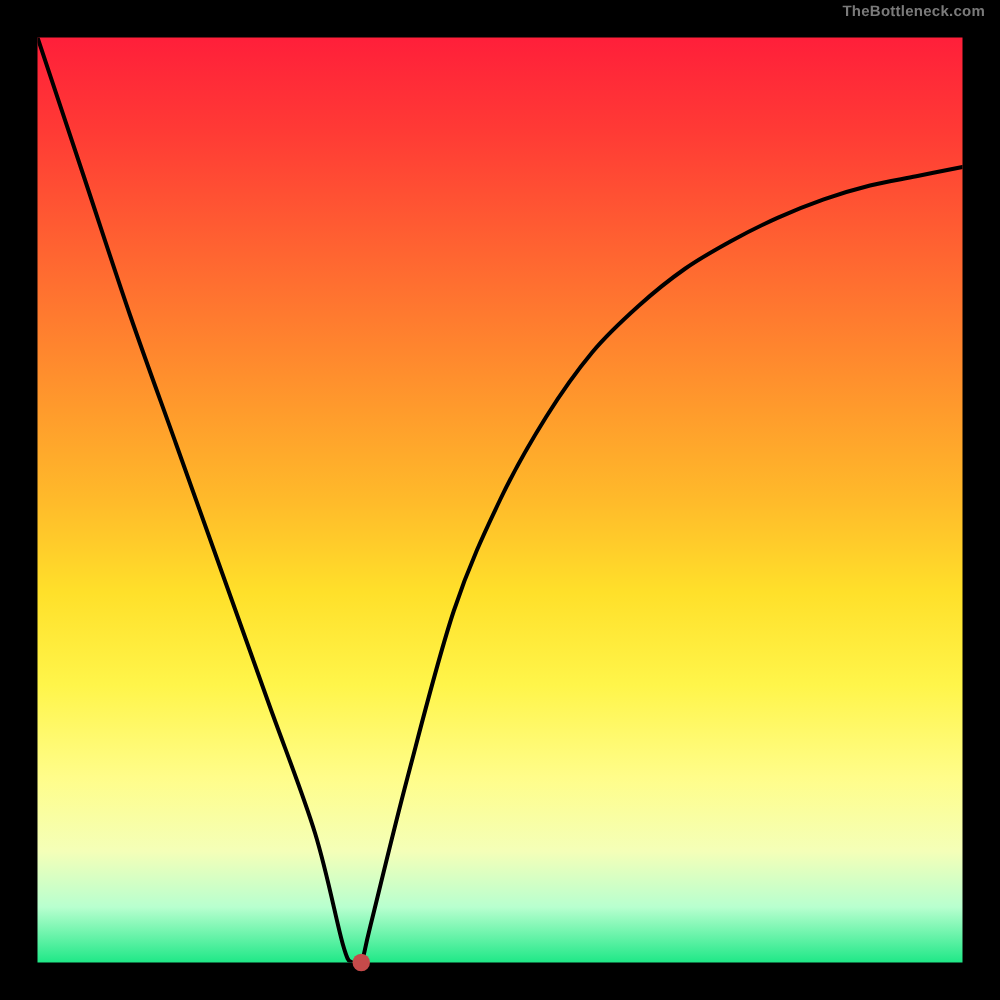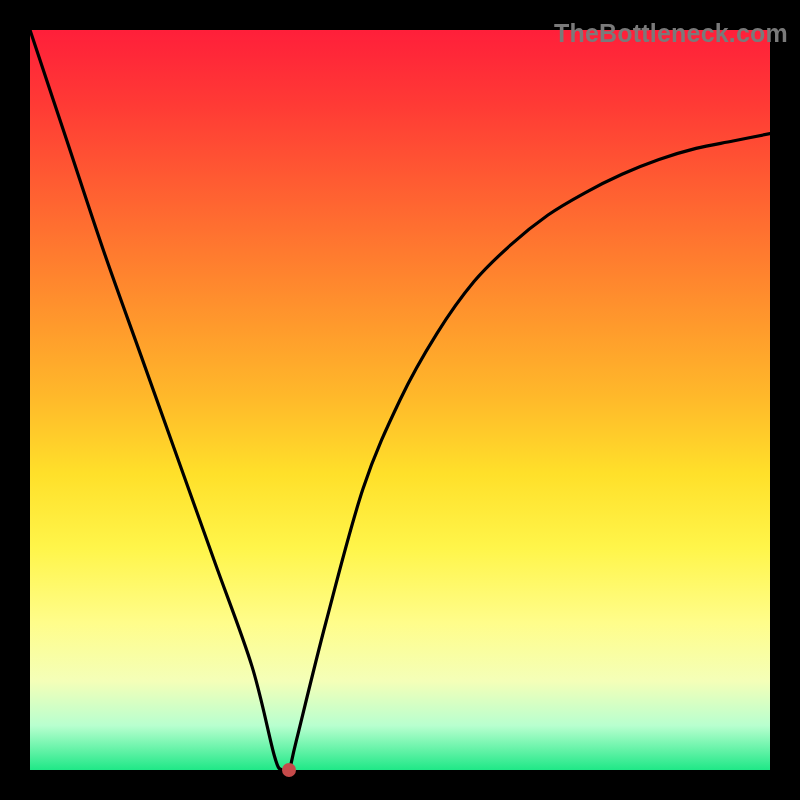--- a/index.html
+++ b/index.html
@@ -12,24 +12,24 @@
     overflow: hidden;
   }
   .frame {
     position: relative;
     width: 800px;
     height: 800px;
     background: #000;
   }
   .watermark {
     position: absolute;
-    top: 19px;
+    top: 2px;
     right: 12px;
     color: #7a7a7a;
-    font-size: 25px;
+    font-size: 12px;
     font-weight: 600;
     letter-spacing: 0.2px;
     z-index: 5;
   }
   .plot-area {
     position: absolute;
     left: 30px;
     top: 30px;
     width: 740px;
     height: 740px;

